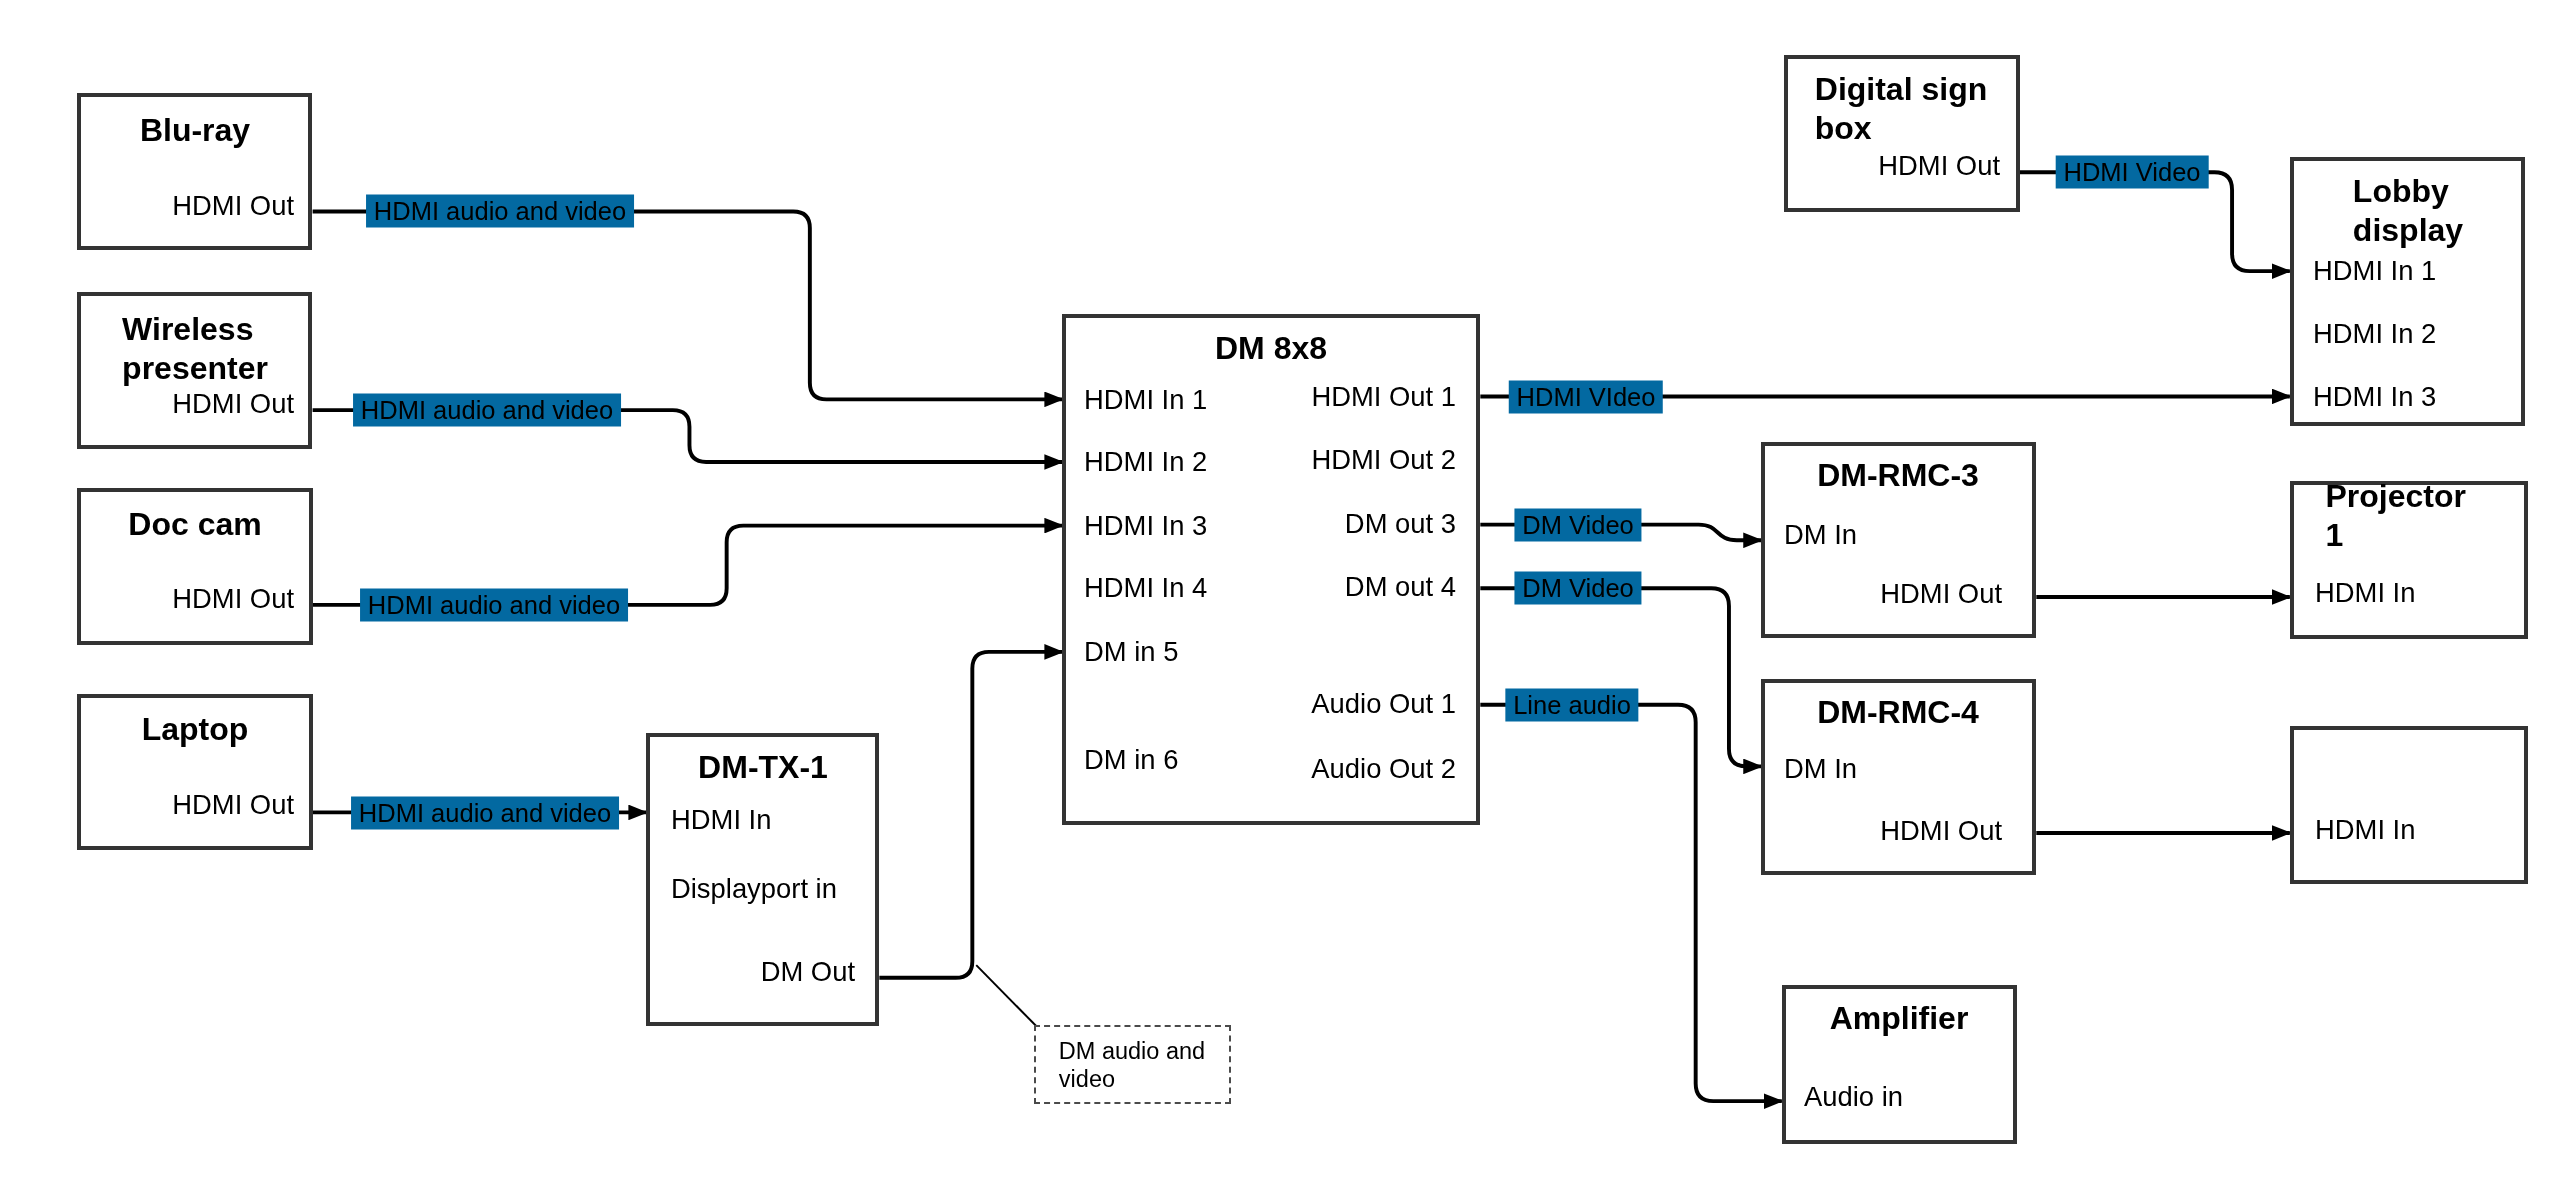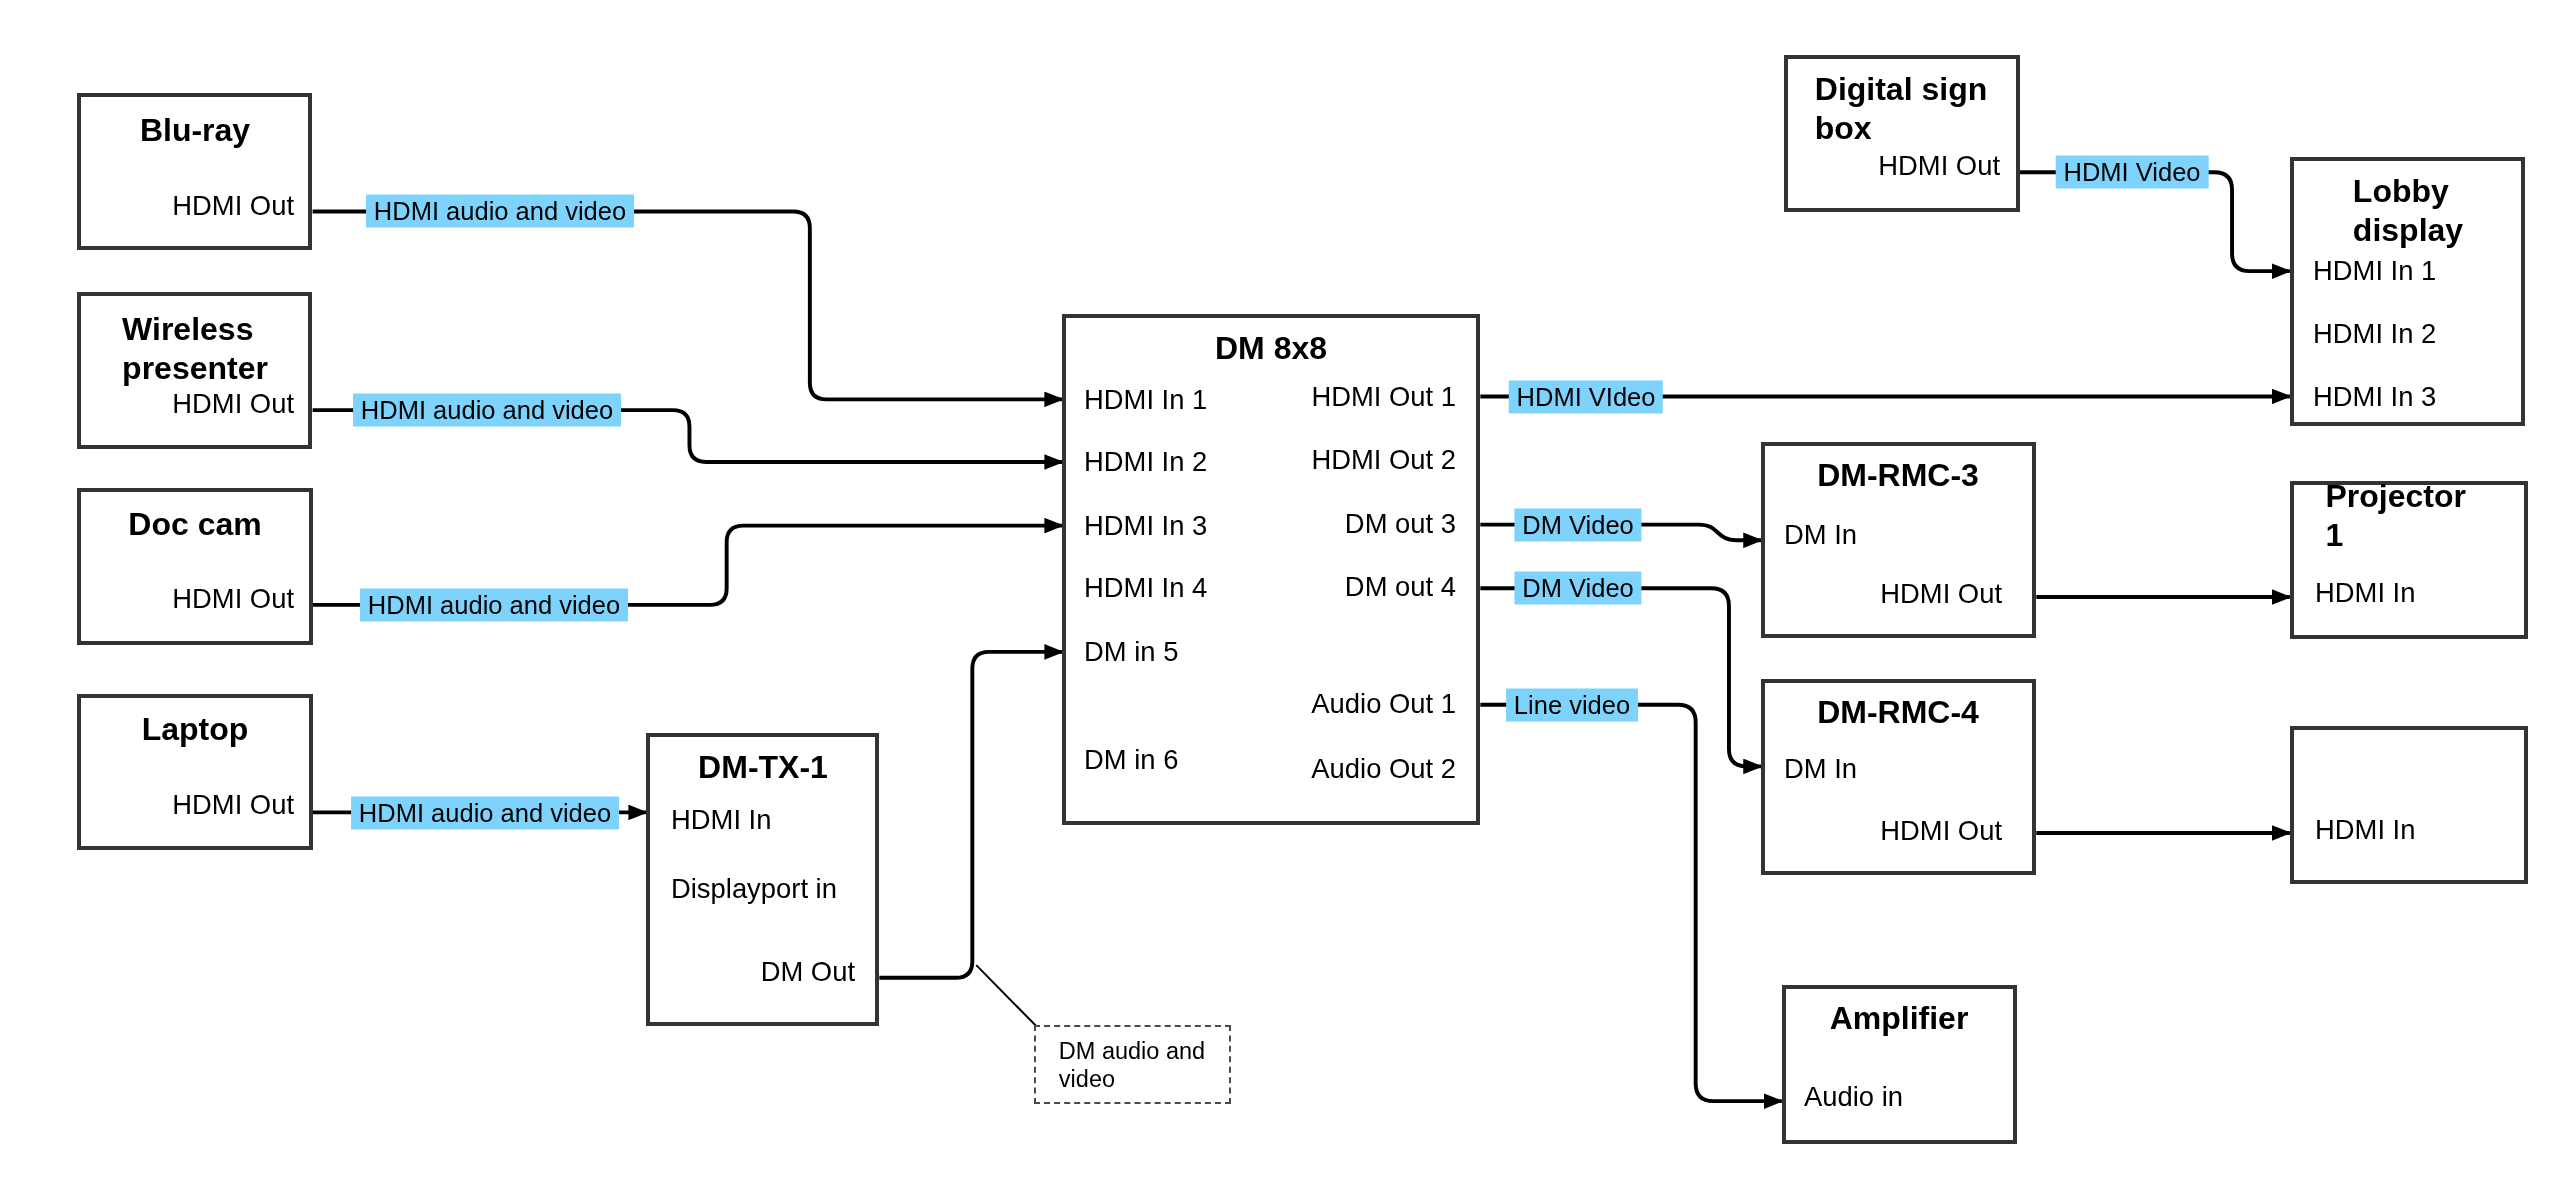--- a/index.html
+++ b/index.html
@@ -40,21 +40,21 @@
     position: absolute;
     transform: translate(-100%, -50%);
     font-size: 27.4px;
     white-space: nowrap;
   }
   .wire-label {
     position: absolute;
     transform: translate(-50%, -50%);
     font-size: 25.5px;
     white-space: nowrap;
-    background: #7dd3fc;
+    background: #0369a1;
     padding: 2px 7.8px;
   }
   .note-text { font-size: 23.5px; line-height: 28px; }
 </style>
 </head>
 <body>
 
 <div class="canvas">
 
   <svg class="wires" width="2576" height="1201" viewBox="0 0 2631 1227">
@@ -150,17 +150,17 @@
 
   <span class="port-l" style="left:1804px; top:1097px;">Audio in</span>
 
   <span class="wire-label" style="left:500px; top:211px;">HDMI audio and video</span>
   <span class="wire-label" style="left:487px; top:410px;">HDMI audio and video</span>
   <span class="wire-label" style="left:494px; top:605px;">HDMI audio and video</span>
   <span class="wire-label" style="left:485px; top:813px;">HDMI audio and video</span>
   <span class="wire-label" style="left:1586px; top:397px;">HDMI VIdeo</span>
   <span class="wire-label" style="left:1578px; top:525px;">DM Video</span>
   <span class="wire-label" style="left:1578px; top:588px;">DM Video</span>
-  <span class="wire-label" style="left:1572px; top:705px;">Line video</span>
+  <span class="wire-label" style="left:1572px; top:705px;">Line audio</span>
   <span class="wire-label" style="left:2132px; top:172px;">HDMI Video</span>
 
 </div>
 
 
 </body></html>

